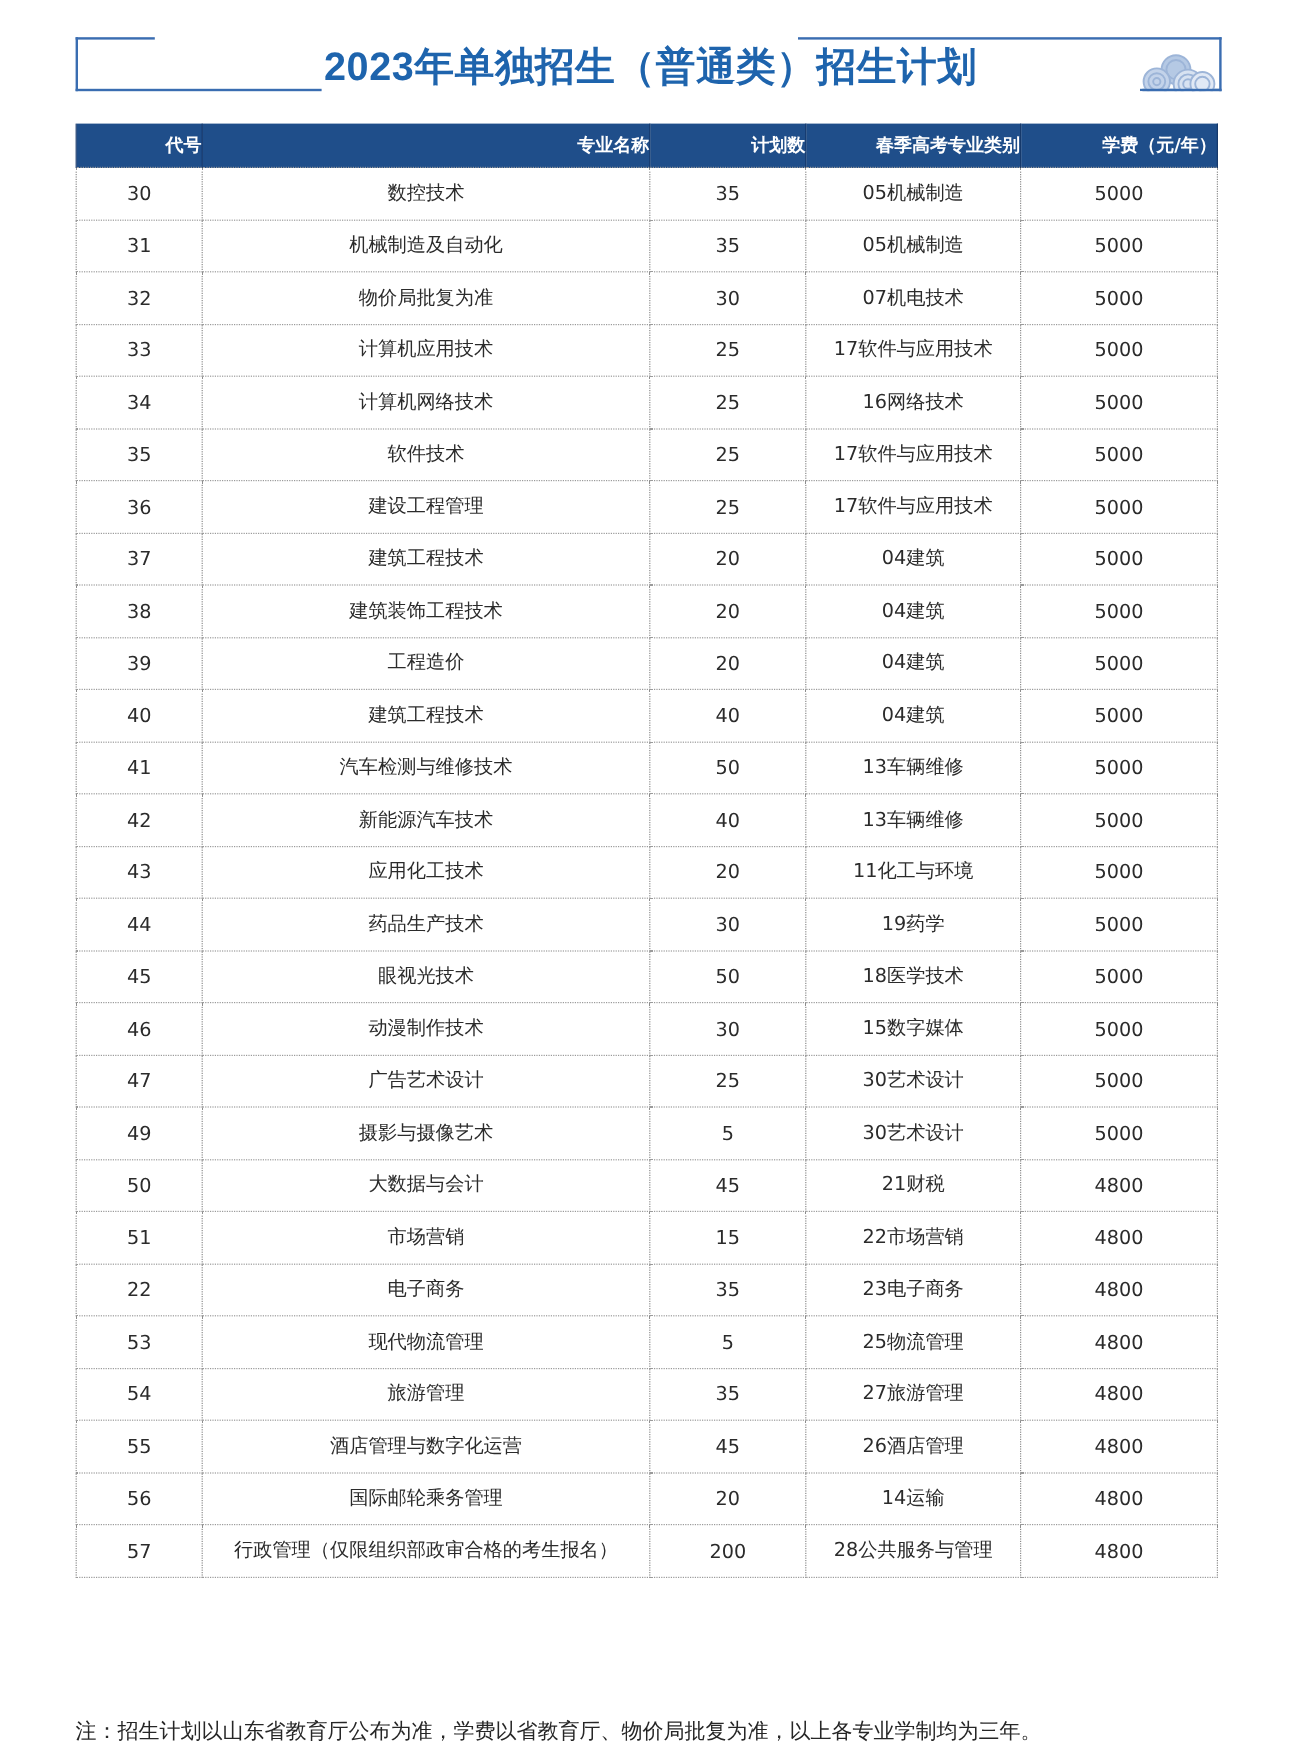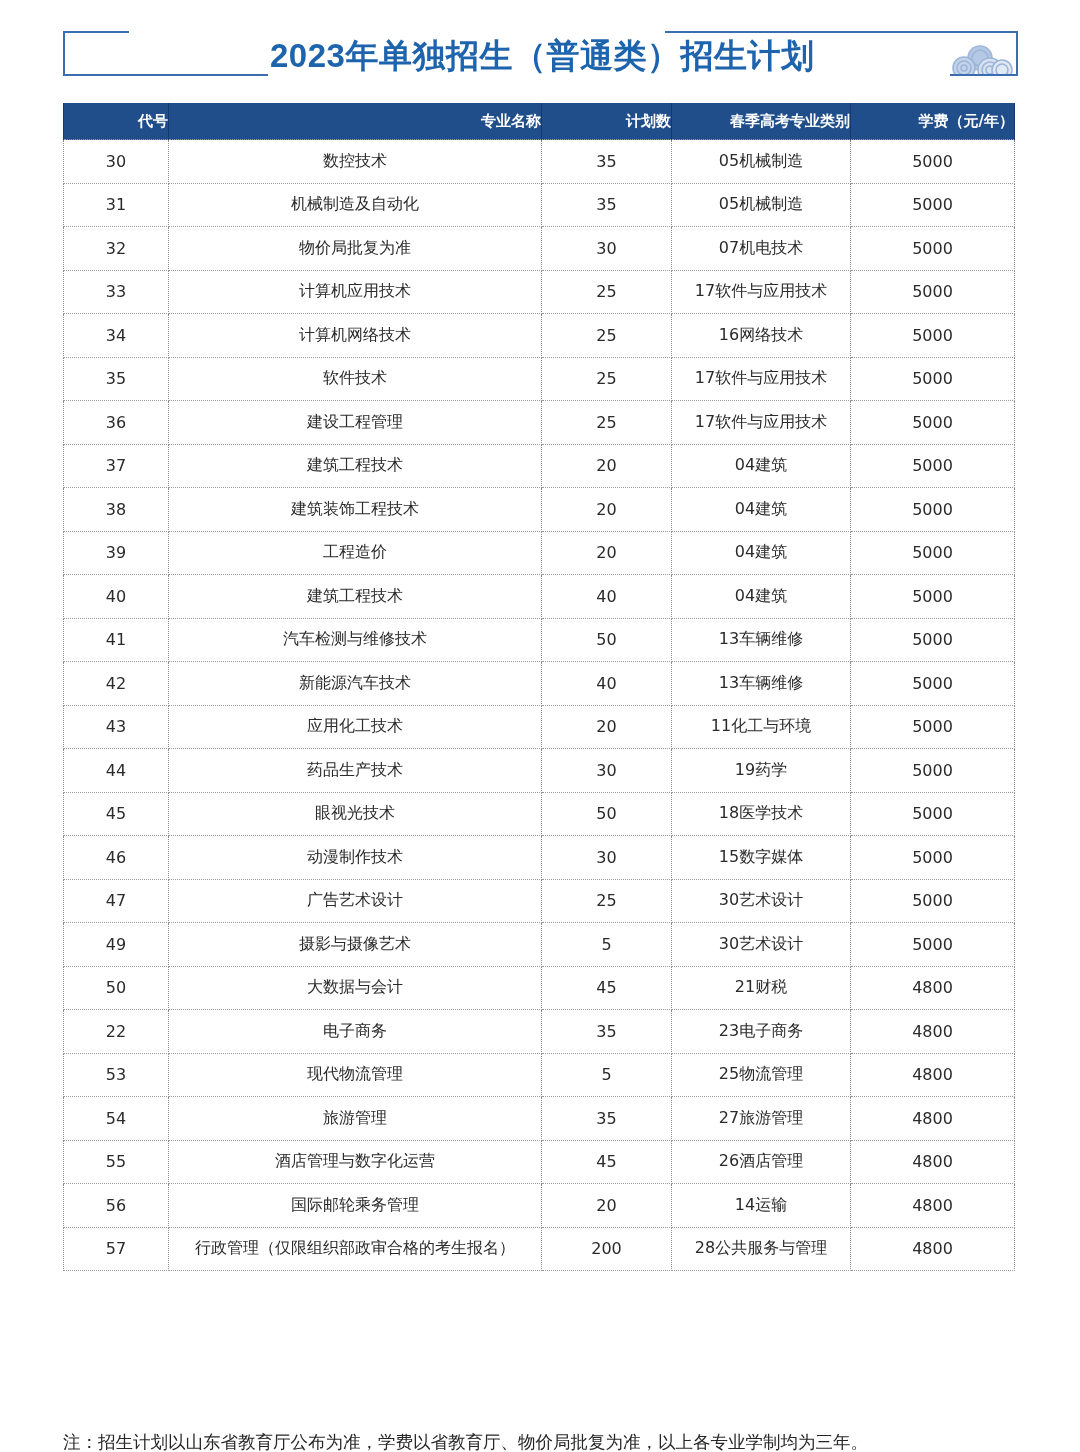--- a/index.html
+++ b/index.html
@@ -199,20 +199,27 @@
         <td>5000</td>
       </tr>
       <tr class="data-row">
         <td>50</td>
         <td>大数据与会计</td>
         <td>45</td>
         <td>21财税</td>
         <td>4800</td>
       </tr>
       <tr class="data-row">
+        <td>51</td>
+        <td>市场营销</td>
+        <td>15</td>
+        <td>22市场营销</td>
+        <td>4800</td>
+      </tr>
+      <tr class="data-row">
         <td>22</td>
         <td>电子商务</td>
         <td>35</td>
         <td>23电子商务</td>
         <td>4800</td>
       </tr>
       <tr class="data-row">
         <td>53</td>
         <td>现代物流管理</td>
         <td>5</td>

